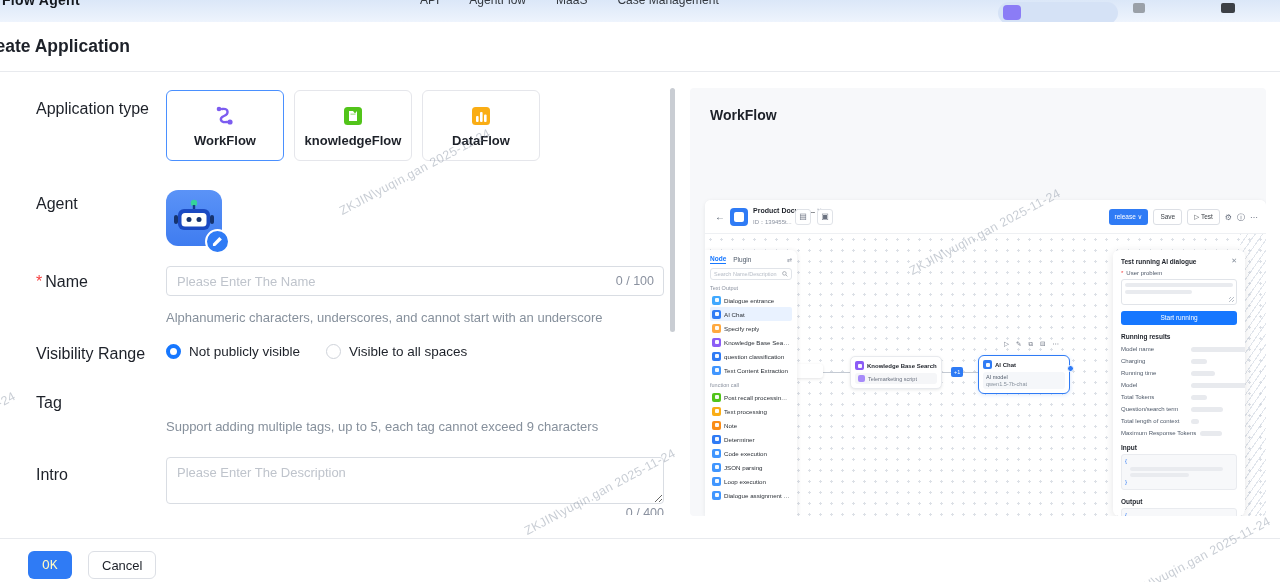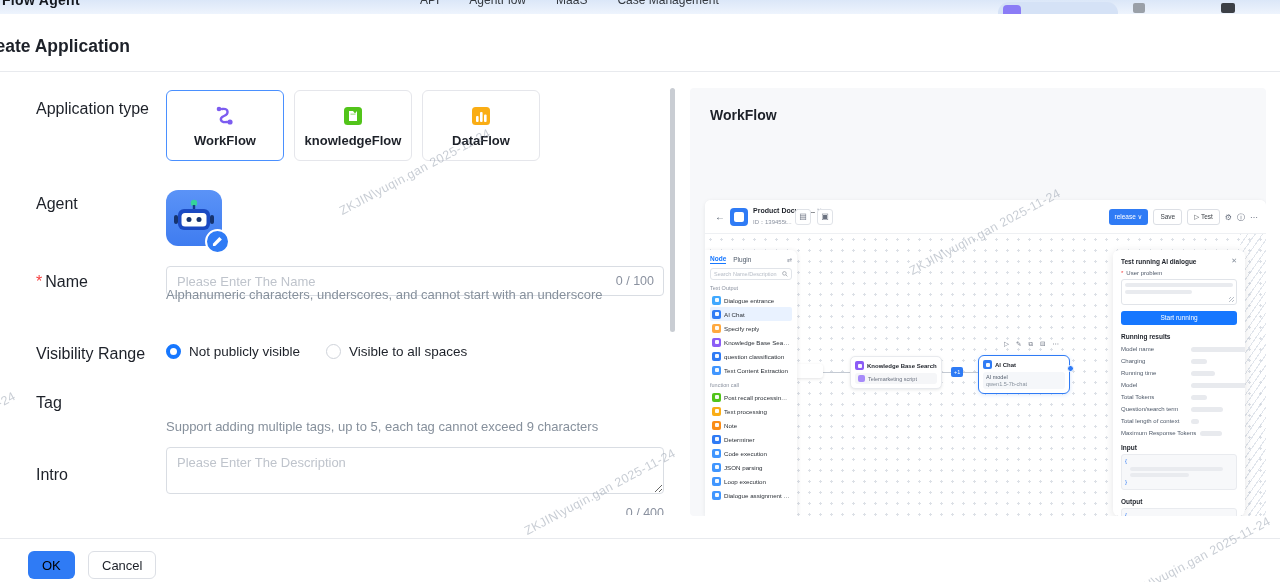--- a/index.html
+++ b/index.html
@@ -1,20 +1,20 @@
 <!DOCTYPE html>
 <html><head>
 <meta charset="utf-8">
 <style>
   * { margin:0; padding:0; box-sizing:border-box; }
   html,body { width:1280px; height:582px; overflow:hidden; }
   body { position:relative; background:#fff; font-family:"Liberation Sans",sans-serif; color:#1d2129; }
 
   
-  .topbar { position:absolute; inset:0 0 auto 0; height:14px; background:linear-gradient(180deg,#dbe7f8,#eef4fd); overflow:hidden; z-index:5; }
+  .topbar { position:absolute; inset:0 0 auto 0; height:22px; background:linear-gradient(180deg,#dbe7f8,#eef4fd); overflow:hidden; z-index:5; }
   .topbar .logo { position:absolute; left:2px; top:-8px; font-size:14px; font-weight:700; color:#14181f; letter-spacing:.3px; }
   .topbar .nav { position:absolute; left:420px; top:-7px; display:flex; gap:30px; font-size:12px; color:#33383f; }
   .user-pill { position:absolute; left:998px; top:2px; width:120px; height:22px; background:#d5e2f6; border-radius:11px; }
   .user-pill .pav { position:absolute; left:5px; top:3px; width:18px; height:15px; border-radius:4px; background:#8b7cf6; }
   .tb-ic1 { position:absolute; left:1133px; top:3px; width:12px; height:10px; background:#9aa0a8; border-radius:2px; }
   .tb-ic2 { position:absolute; left:1221px; top:3px; width:14px; height:10px; background:#3c4046; border-radius:2px; }
 
   
   .page-title { position:absolute; left:-24px; top:36px; font-size:17.5px; font-weight:700; color:#1d2129; }
   .hr1 { position:absolute; left:0; right:0; top:71px; height:1px; background:#e8eaee; }
@@ -39,30 +39,30 @@
   .in-counter { position:absolute; right:10px; top:8px; font-size:12.5px; color:#8a919f; }
   .in-chevron { position:absolute; right:10px; top:6px; font-size:11px; color:#b6bcc6; transform:scaleX(1.4); }
   .helper { position:absolute; left:166px; font-size:13px; color:#86909c; }
 
   .radios { position:absolute; left:166px; top:272px; display:flex; gap:26px; align-items:center; }
   .radio-item { display:flex; align-items:center; gap:8px; font-size:13.5px; color:#1d2129; cursor:pointer; }
   .rdot { width:15px; height:15px; border-radius:50%; background:#fff; }
   .rdot.on { border:4.5px solid #1677ff; }
   .rdot.off { border:1px solid #cfd3da; }
 
-  .ta-wrap { position:absolute; left:166px; top:375px; width:498px; }
+  .ta-wrap { position:absolute; left:166px; top:385px; width:498px; }
   .ta-wrap textarea { width:498px; height:47px; border:1px solid #d9dde3; border-radius:4px; font-size:13px; padding:7px 10px; color:#1d2129; resize:vertical; outline:none; font-family:inherit; }
   .ta-wrap textarea::placeholder { color:#bfc4cc; }
   .ta-counter { position:absolute; left:166px; top:434px; width:498px; text-align:right; font-size:12.5px; color:#8a919f; }
 
   .form-scrollbar { position:absolute; left:670px; top:88px; width:5px; height:244px; background:#c9cdd3; border-radius:3px; z-index:4; }
 
   
   .footer { position:absolute; left:0; right:0; bottom:0; height:44px; background:#fff; border-top:1px solid #e8eaee; z-index:6; }
-  .btn-ok { position:absolute; left:28px; top:12px; height:28px; padding:0 14px; background:#2f7bf5; color:#000000; border:none; border-radius:6px; font-size:13px; font-family:Liberation Sans, sans-serif; cursor:pointer; }
+  .btn-ok { position:absolute; left:28px; top:12px; height:28px; padding:0 14px; background:#2f7bf5; color:#fef9c3; border:none; border-radius:6px; font-size:13px; font-family:Liberation Mono, monospace; cursor:pointer; }
   .btn-cancel { position:absolute; left:88px; top:12px; height:28px; padding:0 13px; background:#fff; color:#1d2129; border:1px solid #dcdfe5; border-radius:6px; font-size:13px; font-family:inherit; cursor:pointer; }
 
   
   .rpanel { position:absolute; left:690px; top:88px; width:576px; height:428px; background:#f7f8fa; border-radius:4px; overflow:hidden; }
   .rp-title { position:absolute; left:20px; top:19px; font-size:14px; font-weight:700; color:#1d2129; }
   .rp-desc { position:absolute; left:20px; top:43px; width:540px; font-size:13px; line-height:19px; color:#86909c; }
 
   .preview { position:absolute; left:15px; top:112px; width:561px; height:316px; background:#fff; border-radius:6px 6px 0 0; box-shadow:0 1px 4px rgba(31,35,41,.08); overflow:hidden; }
   .pv-canvas { position:absolute; left:0; top:34px; right:0; bottom:0;
     background-image:radial-gradient(#dce0e6 1px, transparent 1.1px); background-size:11px 11px; }
@@ -215,21 +215,21 @@
           <path d="M1 11 v-2.5 L8 1 l2.8 2.8 L3.5 11 z" fill="#fff"></path>
         </svg>
     </span>
   </div>
 
   <span class="flabel" style="top:201px"><span class="req">*</span><span>Name</span></span>
   <div class="input-wrap" style="top:194px">
     <input type="text" placeholder="Please Enter The Name" style="">
     <span class="in-counter">0 / 100</span>
   </div>
-  <span class="helper" style="top:215px">Alphanumeric characters, underscores, and cannot start with an underscore</span>
+  <span class="helper" style="top:238px">Alphanumeric characters, underscores, and cannot start with an underscore</span>
 
   <span class="flabel" style="top:273px">Visibility Range</span>
   <div class="radios">
     <span class="radio-item">
       <span class="rdot on"></span>
       <span>Not publicly visible</span>
     </span>
     <span class="radio-item">
       <span class="rdot off"></span>
       <span>Visible to all spaces</span>

